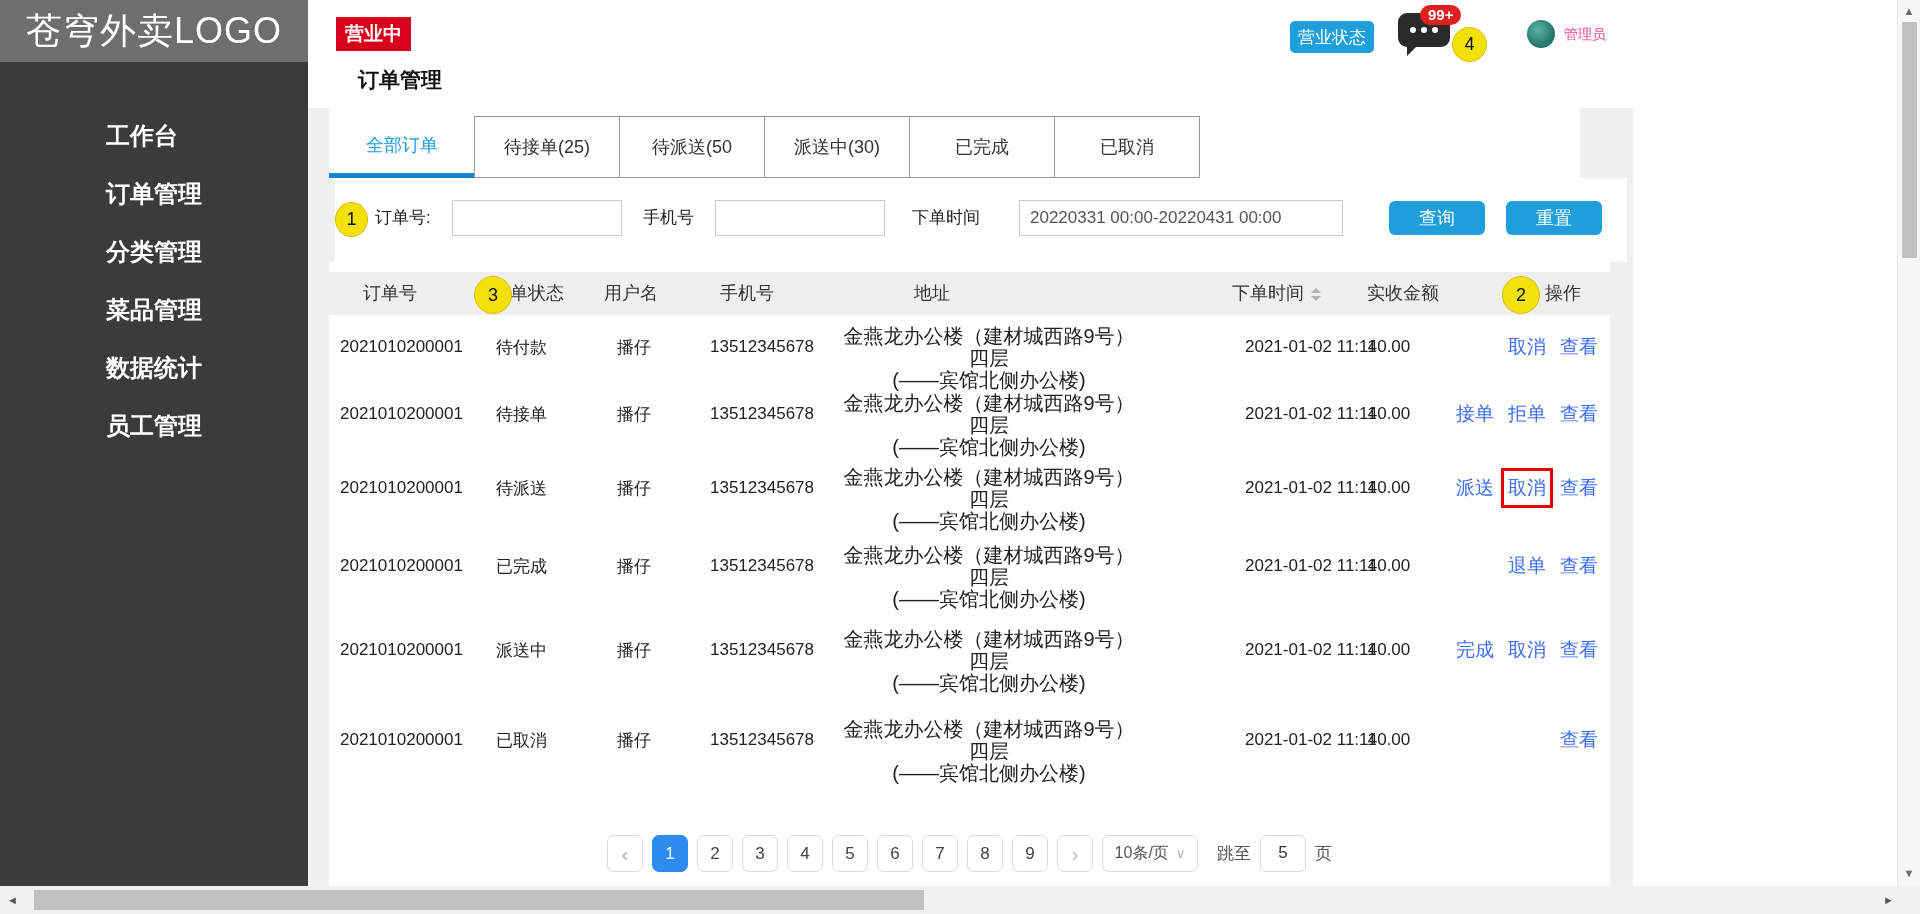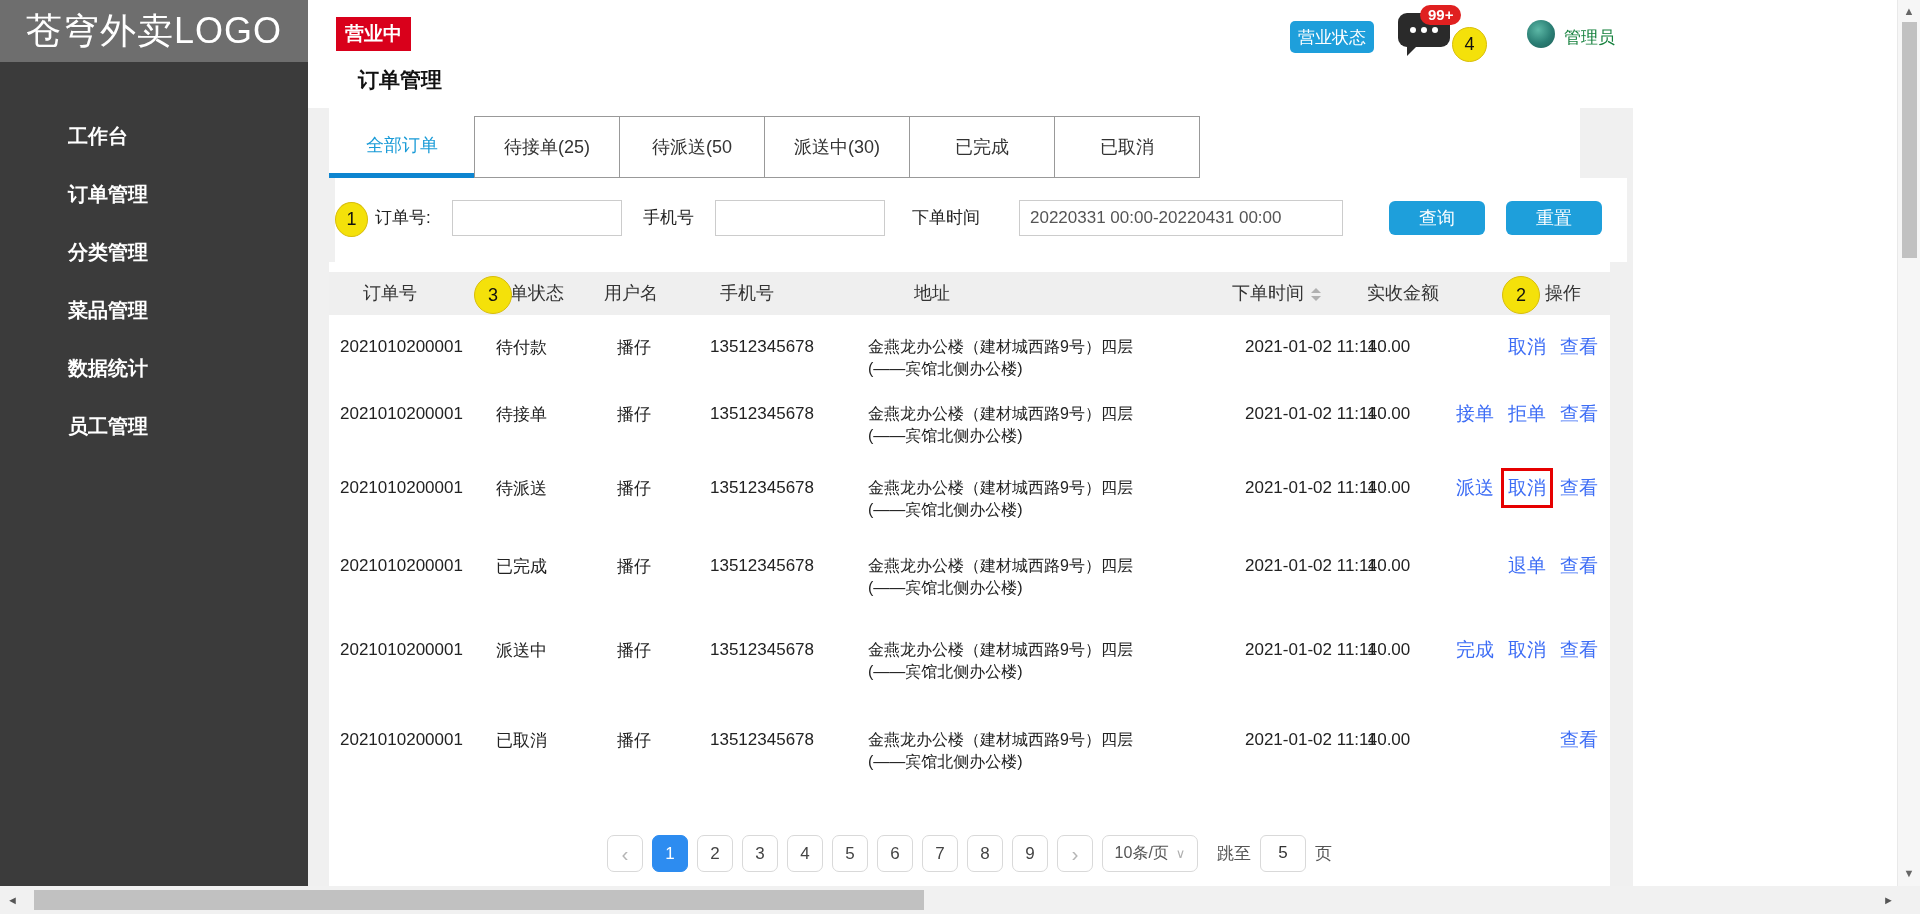--- a/index.html
+++ b/index.html
@@ -6,41 +6,41 @@
   body { margin: 0; background: #fff; }
   .app {
     position: relative; width: 1920px; height: 914px; overflow: hidden;
     font-family: "Liberation Sans", sans-serif; background: #fff; color: #333;
   }
   
   .sidebar { position: absolute; left: 0; top: 0; width: 308px; height: 886px; background: #3b3b3b; }
   .logo { height: 62px; background: #6e6e6e; color: #fff; font-size: 36px;
           display: flex; align-items: center; justify-content: center; letter-spacing: 1px; }
   .menu { list-style: none; padding-top: 45px; }
-  .menu li { height: 58px; line-height: 58px; padding-left: 68px; color: #fff;
-             font-size: 20px; font-weight: bold; cursor: pointer; }
+  .menu li { height: 58px; line-height: 58px; padding-left: 106px; color: #fff;
+             font-size: 24px; font-weight: bold; cursor: pointer; }
   
   .header { position: absolute; left: 308px; top: 0; width: 1589px; height: 108px; background: #fff; }
   .biz-badge { position: absolute; left: 28px; top: 17px; background: #d9001b; color: #fff;
                font-size: 19px; font-weight: bold; padding: 4px 9px; }
   .page-title { position: absolute; left: 50px; top: 66px; font-size: 21px; font-weight: bold; color: #111; }
   .biz-btn { position: absolute; left: 982px; top: 21px; width: 84px; height: 32px; background: #1e9fdb;
              color: #fff; font-size: 17px; border: none; border-radius: 5px; cursor: pointer; }
   .msg { position: absolute; left: 1090px; top: 13px; width: 52px; height: 44px; cursor: pointer; }
   .bubble { position: relative; width: 52px; height: 34px; background: #2a2a2a; border-radius: 9px; }
   .bubble::after { content: ""; position: absolute; left: 9px; bottom: -9px; width: 0; height: 0;
                    border: 9px solid transparent; border-top-color: #2a2a2a; border-left-color: #2a2a2a; }
   .dots { position: absolute; left: 0; top: 0; width: 52px; height: 34px;
           display: flex; align-items: center; justify-content: center; gap: 5px; }
   .dots i { width: 6px; height: 6px; background: #fff; border-radius: 50%; }
   .badge99 { position: absolute; left: 1112px; top: 5px; height: 20px; line-height: 20px; padding: 0 8px;
              background: #e02020; color: #fff; font-size: 15px; font-weight: bold; border-radius: 10px; z-index: 5; }
   .avatar { position: absolute; left: 1219px; top: 20px; width: 28px; height: 28px; border-radius: 50%;
             background: radial-gradient(circle at 40% 35%, #5cb8a6 0%, #2a7e74 55%, #1f5e57 100%); cursor: pointer; }
-  .admin-label { position: absolute; left: 1256px; top: 26px; font-size: 17px; color: #15803d; }
+  .admin-label { position: absolute; left: 1256px; top: 26px; font-size: 14px; color: #ec4899; }
   
   .marker { position: absolute; background: #f4e10a; border: 1px solid #d8bd0a; border-radius: 50%;
             color: #111; font-size: 18px; display: flex; align-items: center; justify-content: center; z-index: 20; }
   .m1 { left: 335px; top: 202px; width: 33px; height: 35px; }
   .m3 { left: 474px; top: 276px; width: 38px; height: 38px; }
   .m2 { left: 1502px; top: 276px; width: 38px; height: 38px; }
   .m4 { left: 1452px; top: 27px; width: 35px; height: 35px; }
   
   .content-bg { position: absolute; left: 308px; top: 108px; width: 1325px; height: 778px; background: #f0f0f0; }
   .panel { position: absolute; background: #fff; }
@@ -70,21 +70,21 @@
   .sort { display: inline-block; vertical-align: middle; margin-left: 7px; cursor: pointer; }
   .sort i { display: block; width: 0; height: 0; border: 5px solid transparent; }
   .sort .up { border-bottom-color: #b0b0b0; margin-bottom: 3px; }
   .sort .dn { border-top-color: #b0b0b0; }
   .rows { position: absolute; left: 0; top: 53px; width: 100%; }
   .row { position: relative; width: 100%; }
   .row:nth-child(1) { height: 63px; } .row:nth-child(2) { height: 72px; } .row:nth-child(3) { height: 76px; }
   .row:nth-child(4) { height: 80px; } .row:nth-child(5) { height: 88px; } .row:nth-child(6) { height: 92px; }
   .cell { position: absolute; top: 50%; transform: translateY(-50%); font-size: 17px; color: #222; white-space: nowrap; }
   .c-no { left: 11px; } .c-status { left: 167px; } .c-user { left: 288px; } .c-phone { left: 381px; }
-  .c-addr { left: 539px; width: 310px; text-align: left; font-size: 16px; line-height: 22px;
+  .c-addr { left: 505px; width: 310px; text-align: center; font-size: 20px; line-height: 22px;
             top: calc(50% + 11px); white-space: normal; }
   .c-time { left: 916px; } .c-amount { left: 1024px; width: 72px; text-align: center; }
   .c-actions { position: absolute; right: 12px; top: 50%; transform: translateY(-50%);
                display: flex; gap: 14px; }
   .c-actions a { color: #3d6df5; font-size: 19px; text-decoration: none; cursor: pointer; white-space: nowrap; }
   .c-actions a:empty { display: none; }
   .boxed { outline: 3px solid #e60000; outline-offset: 4px; }
   
   .pagination { position: absolute; left: 0; top: 571px; width: 100%; height: 40px;
                 display: flex; align-items: center; justify-content: center; gap: 9px; font-size: 17px; color: #555; }

